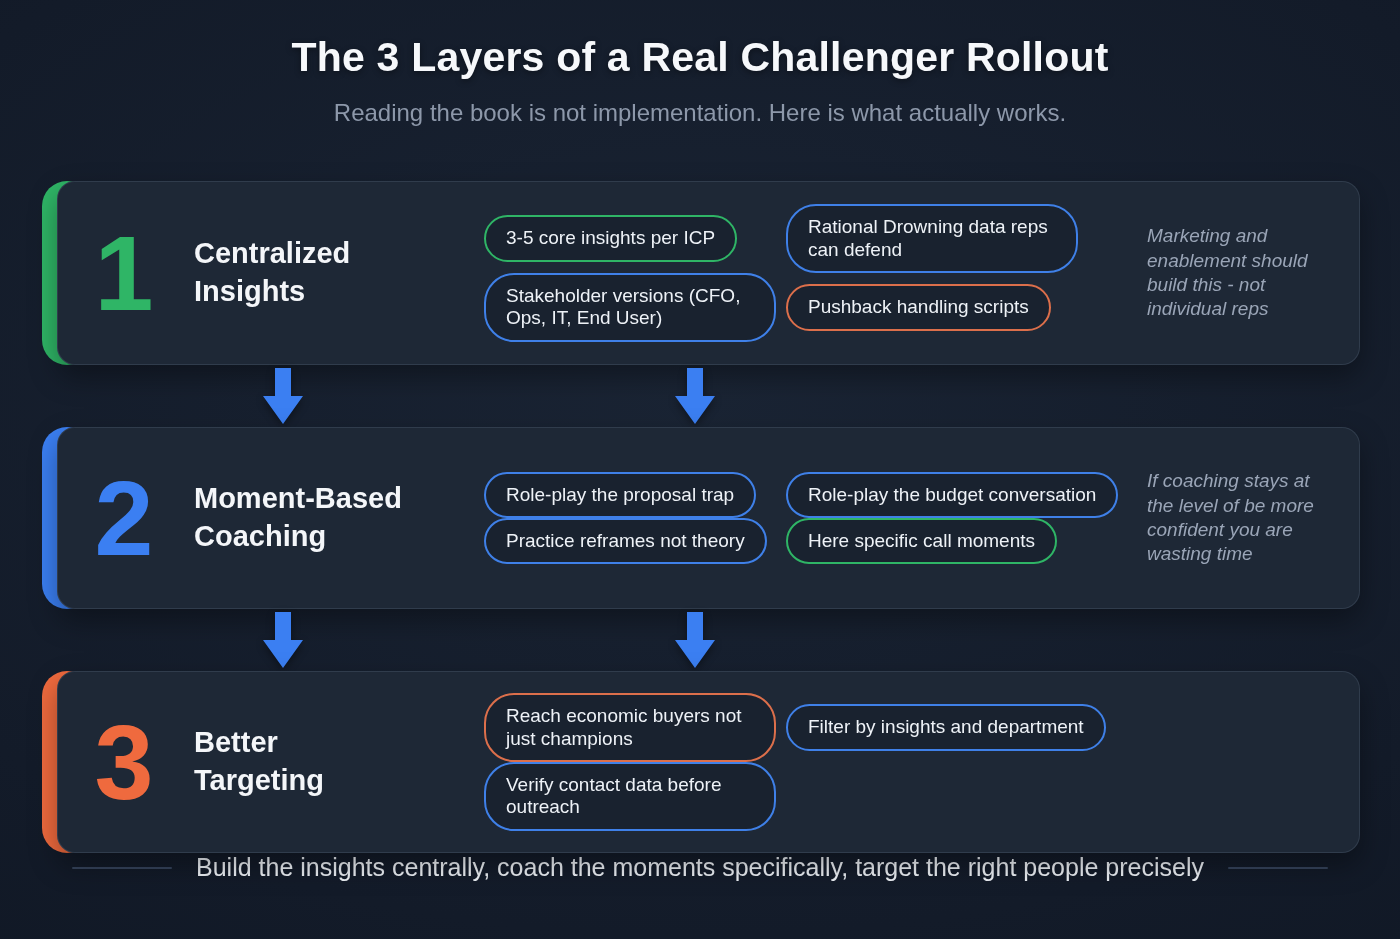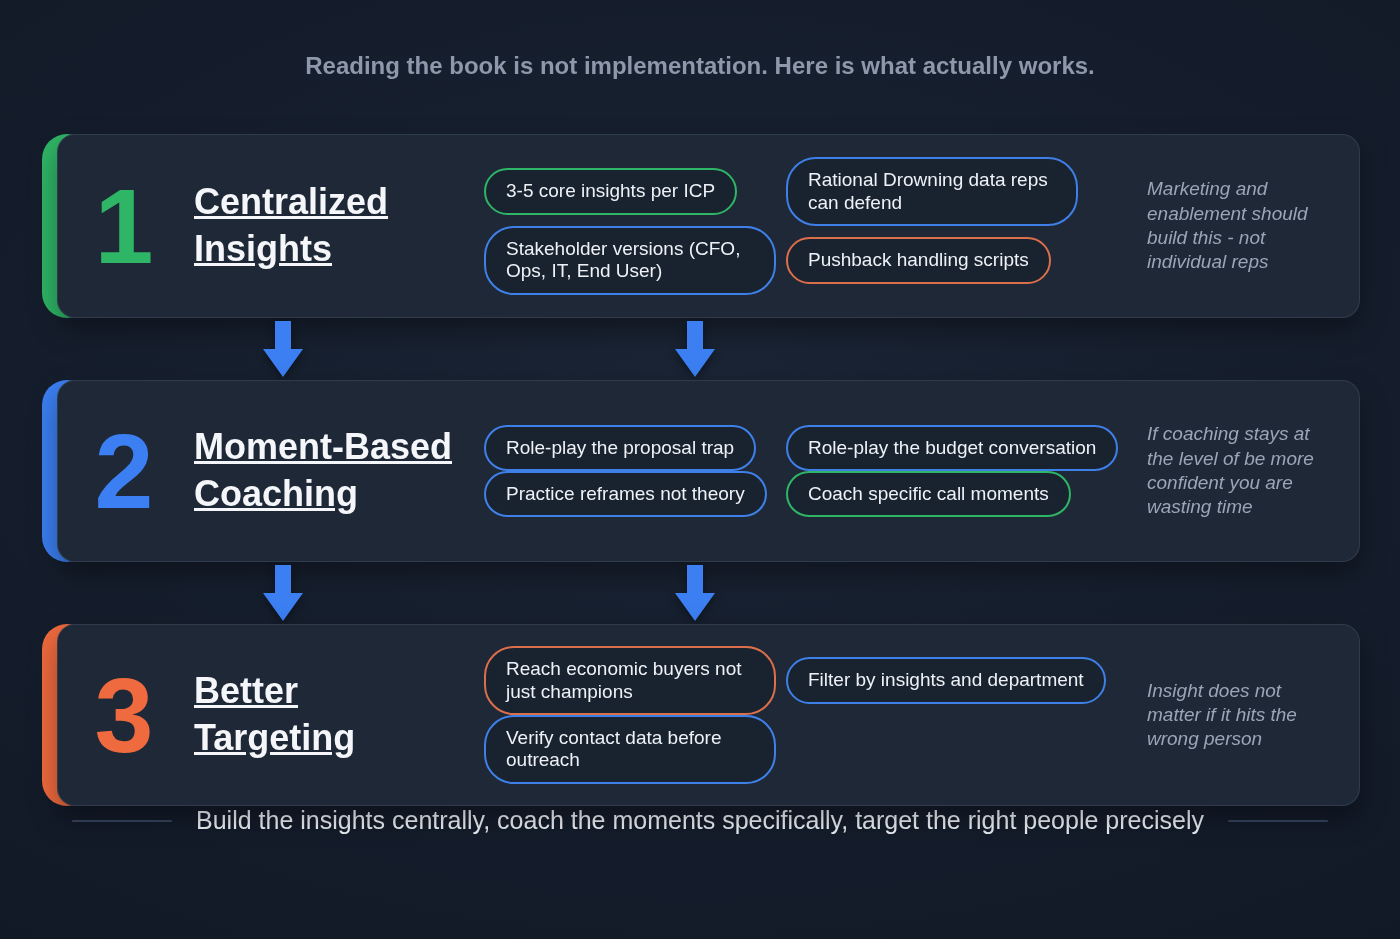--- a/index.html
+++ b/index.html
@@ -8,21 +8,21 @@
     font-family: "Liberation Sans", "DejaVu Sans", sans-serif;
     background: radial-gradient(120% 105% at 50% 42%, #1a2434 0%, #131b29 55%, #0d1420 100%);
     color: #f6f8fb;
   }
   .canvas { width: 1400px; height: 939px; position: relative; }
 
   
   .header { text-align: center; padding-top: 34px; }
   .title { font-size: 41px; font-weight: 800; color: #f6f8fb; letter-spacing: .2px;
            text-shadow: 0 2px 6px rgba(0,0,0,.4); }
-  .subtitle { margin-top: 18px; font-size: 24px; color: #8d98aa; font-weight: 700; }
+  .subtitle { margin-top: 18px; font-size: 24px; color: #8d98aa; font-weight: 400; }
 
   
   .layers-wrap { margin: 54px 40px 0 40px; }
   .layer { position: relative; margin-left: 17px; }
   .accent-bar { position: absolute; left: -15px; top: 0; width: 50px; height: 100%;
                 border-radius: 26px; }
   .accent-bar[data-color="green"]  { background: #2fb566; }
   .accent-bar[data-color="blue"]   { background: #3b7ff2; }
   .accent-bar[data-color="orange"] { background: #ef6a3e; }
 
@@ -31,22 +31,22 @@
           border-radius: 18px; height: 184px;
           box-shadow: 0 12px 28px rgba(0,0,0,.35); }
   .layer:nth-child(3) .card, .layer:nth-child(5) .card { height: 182px; }
 
   .num { width: 130px; text-align: center; font-size: 106px; font-weight: 800;
          line-height: 1; letter-spacing: -2px; }
   .num[data-color="green"]  { color: #2fb566; }
   .num[data-color="blue"]   { color: #3b7ff2; }
   .num[data-color="orange"] { color: #ef6a3e; }
 
-  .layer-title { width: 286px; padding-left: 6px; font-size: 36px; font-weight: 700;
-                 line-height: 1.3; color: #f4f6f9; white-space: pre-line; text-decoration: underline; }
+  .layer-title { width: 286px; padding-left: 6px; font-size: 29px; font-weight: 700;
+                 line-height: 1.3; color: #f4f6f9; white-space: pre-line; }
 
   .pills { flex: 1; padding-left: 10px; display: grid;
            grid-template-columns: 302px auto; justify-items: start; align-items: center;
            row-gap: 0; }
   .pill { display: inline-block; border: 2.5px solid; border-radius: 30px;
           padding: 10px 20px; font-size: 19px; line-height: 1.18; color: #eef2f7;
           background: rgba(10,16,26,.25); }
   .pill.wrap { max-width: 292px; }
   .pill[data-color="green"]  { border-color: #2fb566; }
   .pill[data-color="blue"]   { border-color: #3f80e8; }
@@ -67,20 +67,21 @@
   .footer { display: flex; align-items: center; justify-content: center; }
   .footer-line { width: 100px; height: 2px; background: #36445c; border-radius: 1px; }
   .footer-text { margin: 0 24px; font-size: 25px; font-weight: 500; color: #edf1f6; }
 </style>
 </head>
 <body>
 
 <div class="canvas">
 
   <div class="header">
+    <div class="title">The 3 Layers of a Real Challenger Rollout</div>
     <div class="subtitle">Reading the book is not implementation. Here is what actually works.</div>
   </div>
 
   <div class="layers-wrap">
 
     <div class="layer">
       <div class="accent-bar" data-color="green"></div>
       <div class="card">
         <div class="num" data-color="green">1</div>
         <div class="layer-title">Centralized
@@ -111,21 +112,21 @@
     <div class="layer">
       <div class="accent-bar" data-color="blue"></div>
       <div class="card">
         <div class="num" data-color="blue">2</div>
         <div class="layer-title">Moment-Based
 Coaching</div>
         <div class="pills">
           <span class="pill" data-color="blue">Role-play the proposal trap</span>
           <span class="pill" data-color="blue">Role-play the budget conversation</span>
           <span class="pill" data-color="blue">Practice reframes not theory</span>
-          <span class="pill" data-color="green">Coach specific call moments</span>
+          <span class="pill" data-color="green">Here specific call moments</span>
         </div>
         <div class="note">If coaching stays at the level of be more confident you are wasting time</div>
       </div>
     </div>
 
     <div class="arrows">
       <span class="arrow arrow-a">
         <svg viewBox="0 0 40 56">
             <path d="M12 0 h16 v28 h12 L20 56 L0 28 h12 Z" fill="#3b7ff2"></path>
           </svg>
@@ -141,21 +142,20 @@
       <div class="accent-bar" data-color="orange"></div>
       <div class="card">
         <div class="num" data-color="orange">3</div>
         <div class="layer-title">Better
 Targeting</div>
         <div class="pills">
           <span class="pill wrap" data-color="orange">Reach economic buyers not just champions</span>
           <span class="pill" data-color="blue">Filter by insights and department</span>
           <span class="pill wrap" data-color="blue">Verify contact data before outreach</span>
         </div>
-        <div class="note">Insight does not matter if it hits the wrong person</div>
       </div>
     </div>
 
   </div>
 
   <div class="footer">
     <span class="footer-line"></span>
     <span class="footer-text">Build the insights centrally, coach the moments specifically, target the right people precisely</span>
     <span class="footer-line"></span>
   </div>

